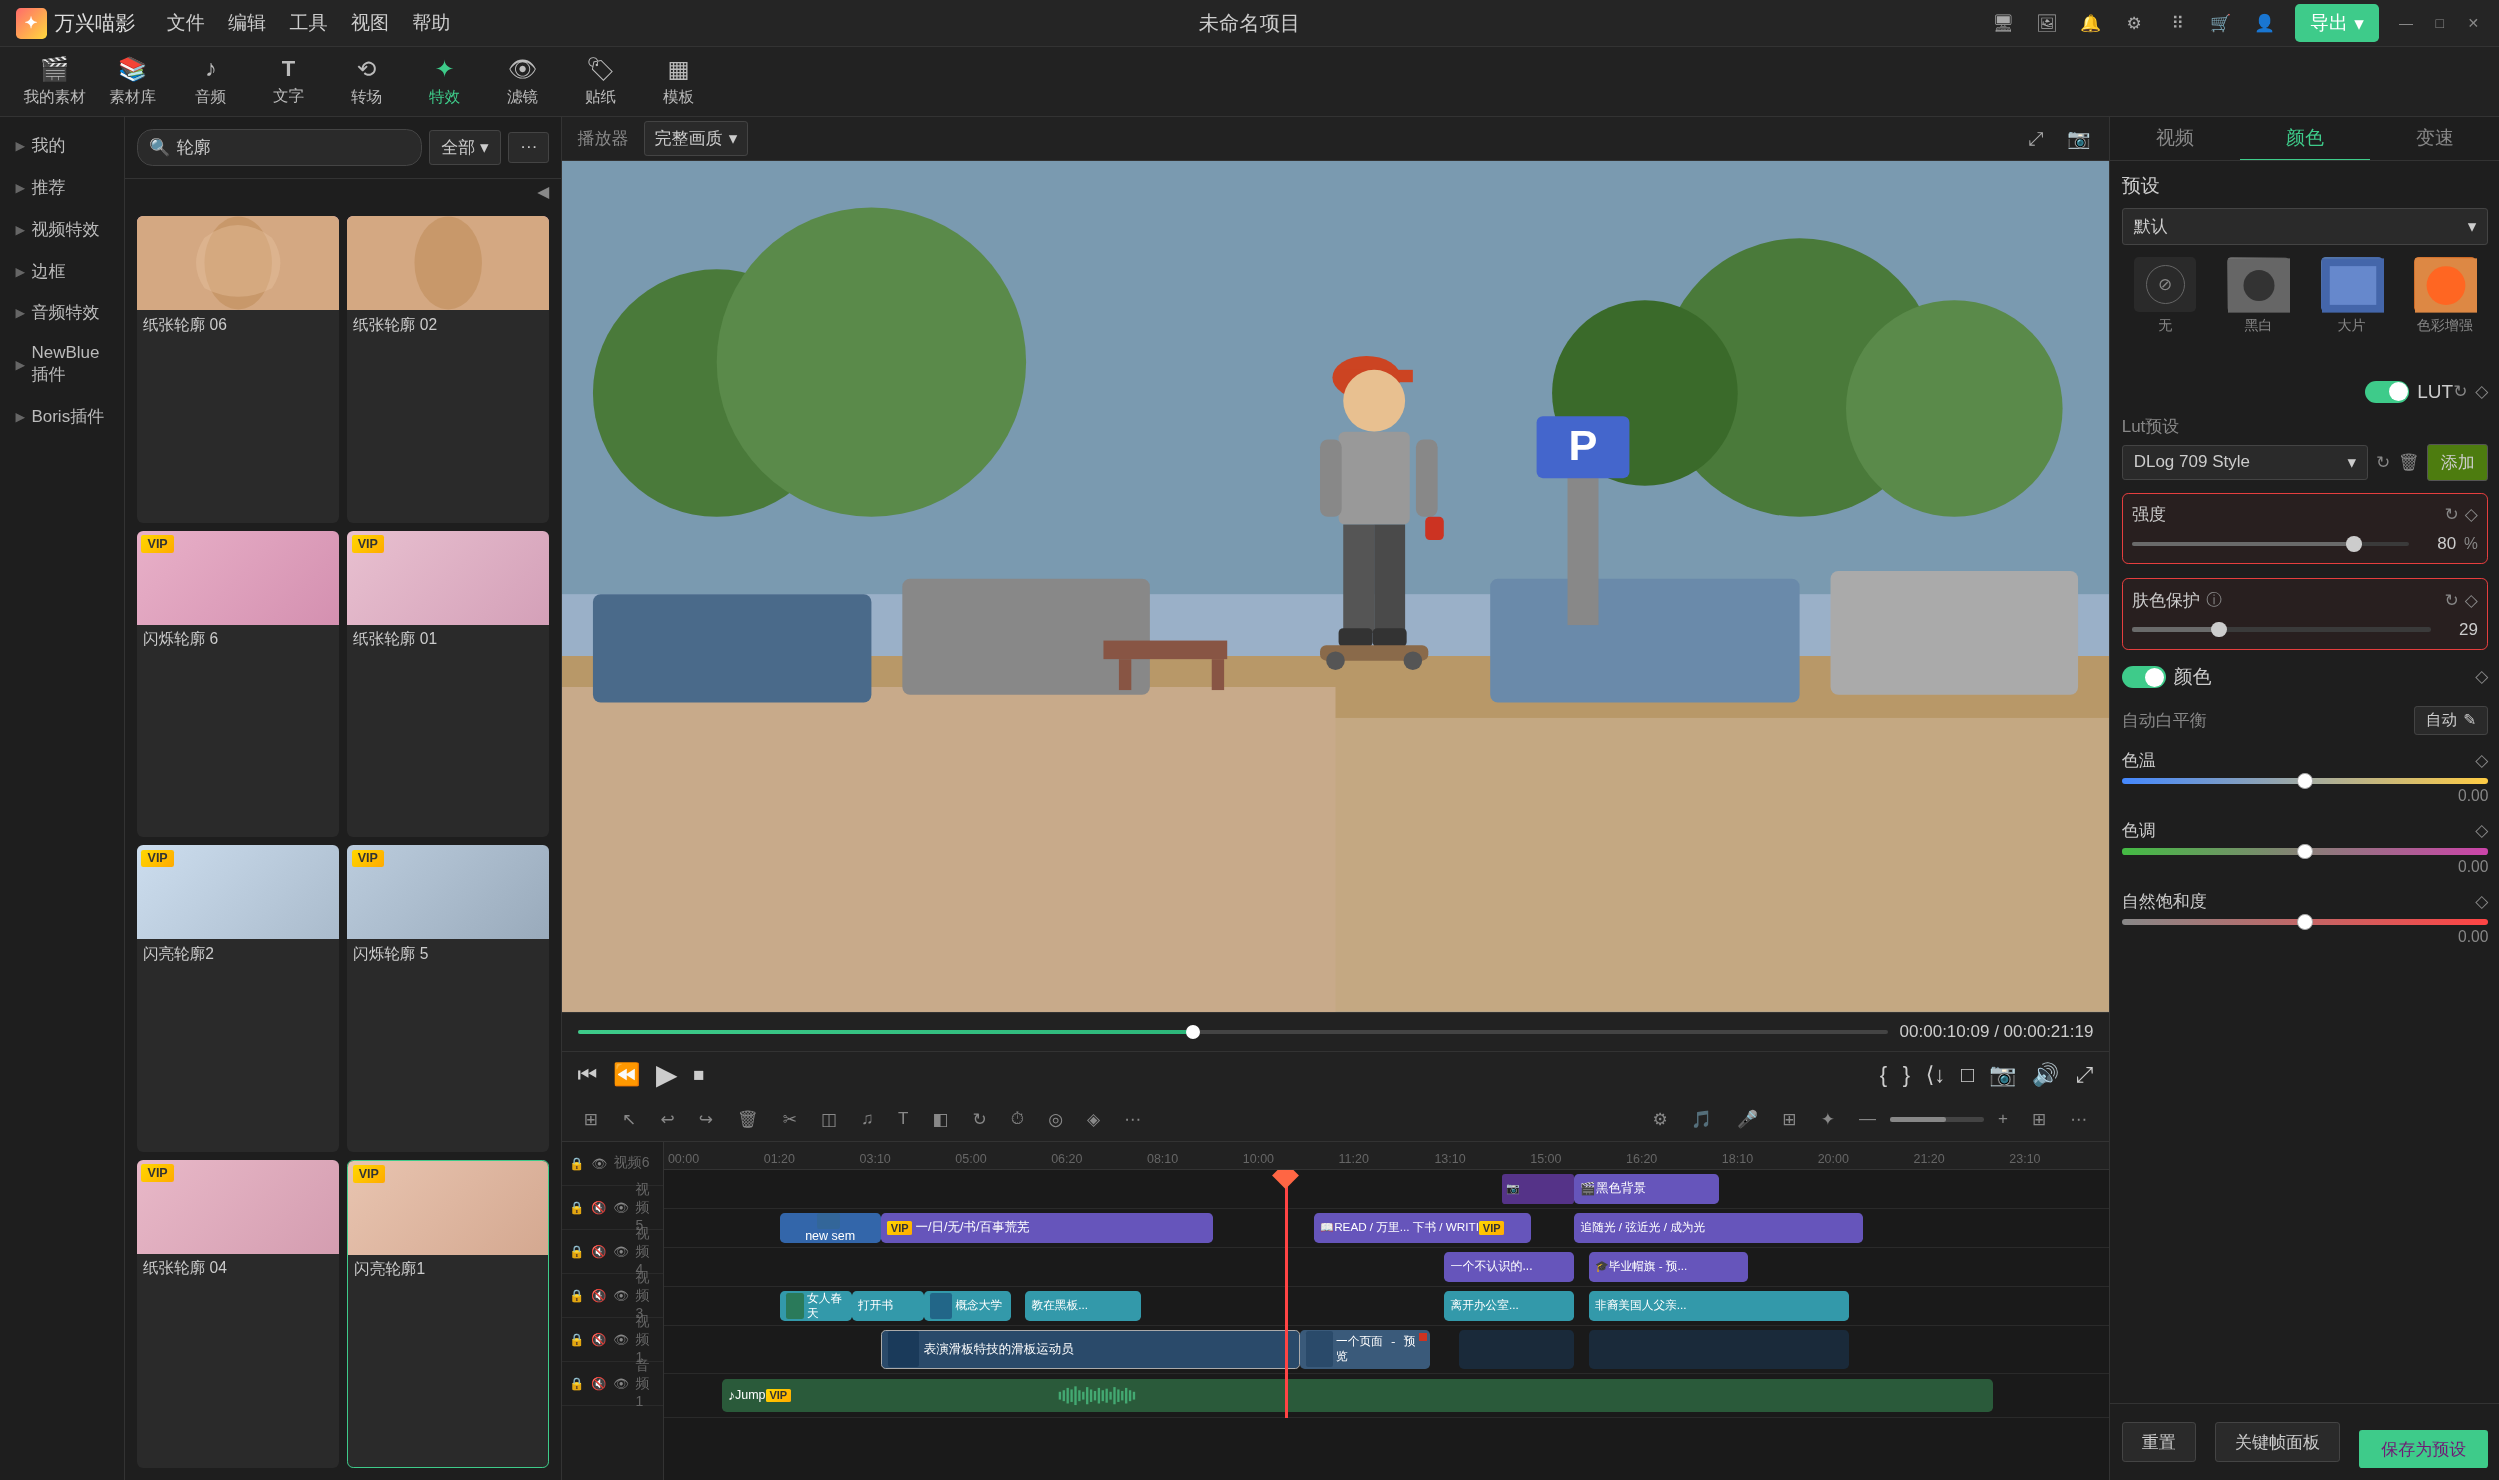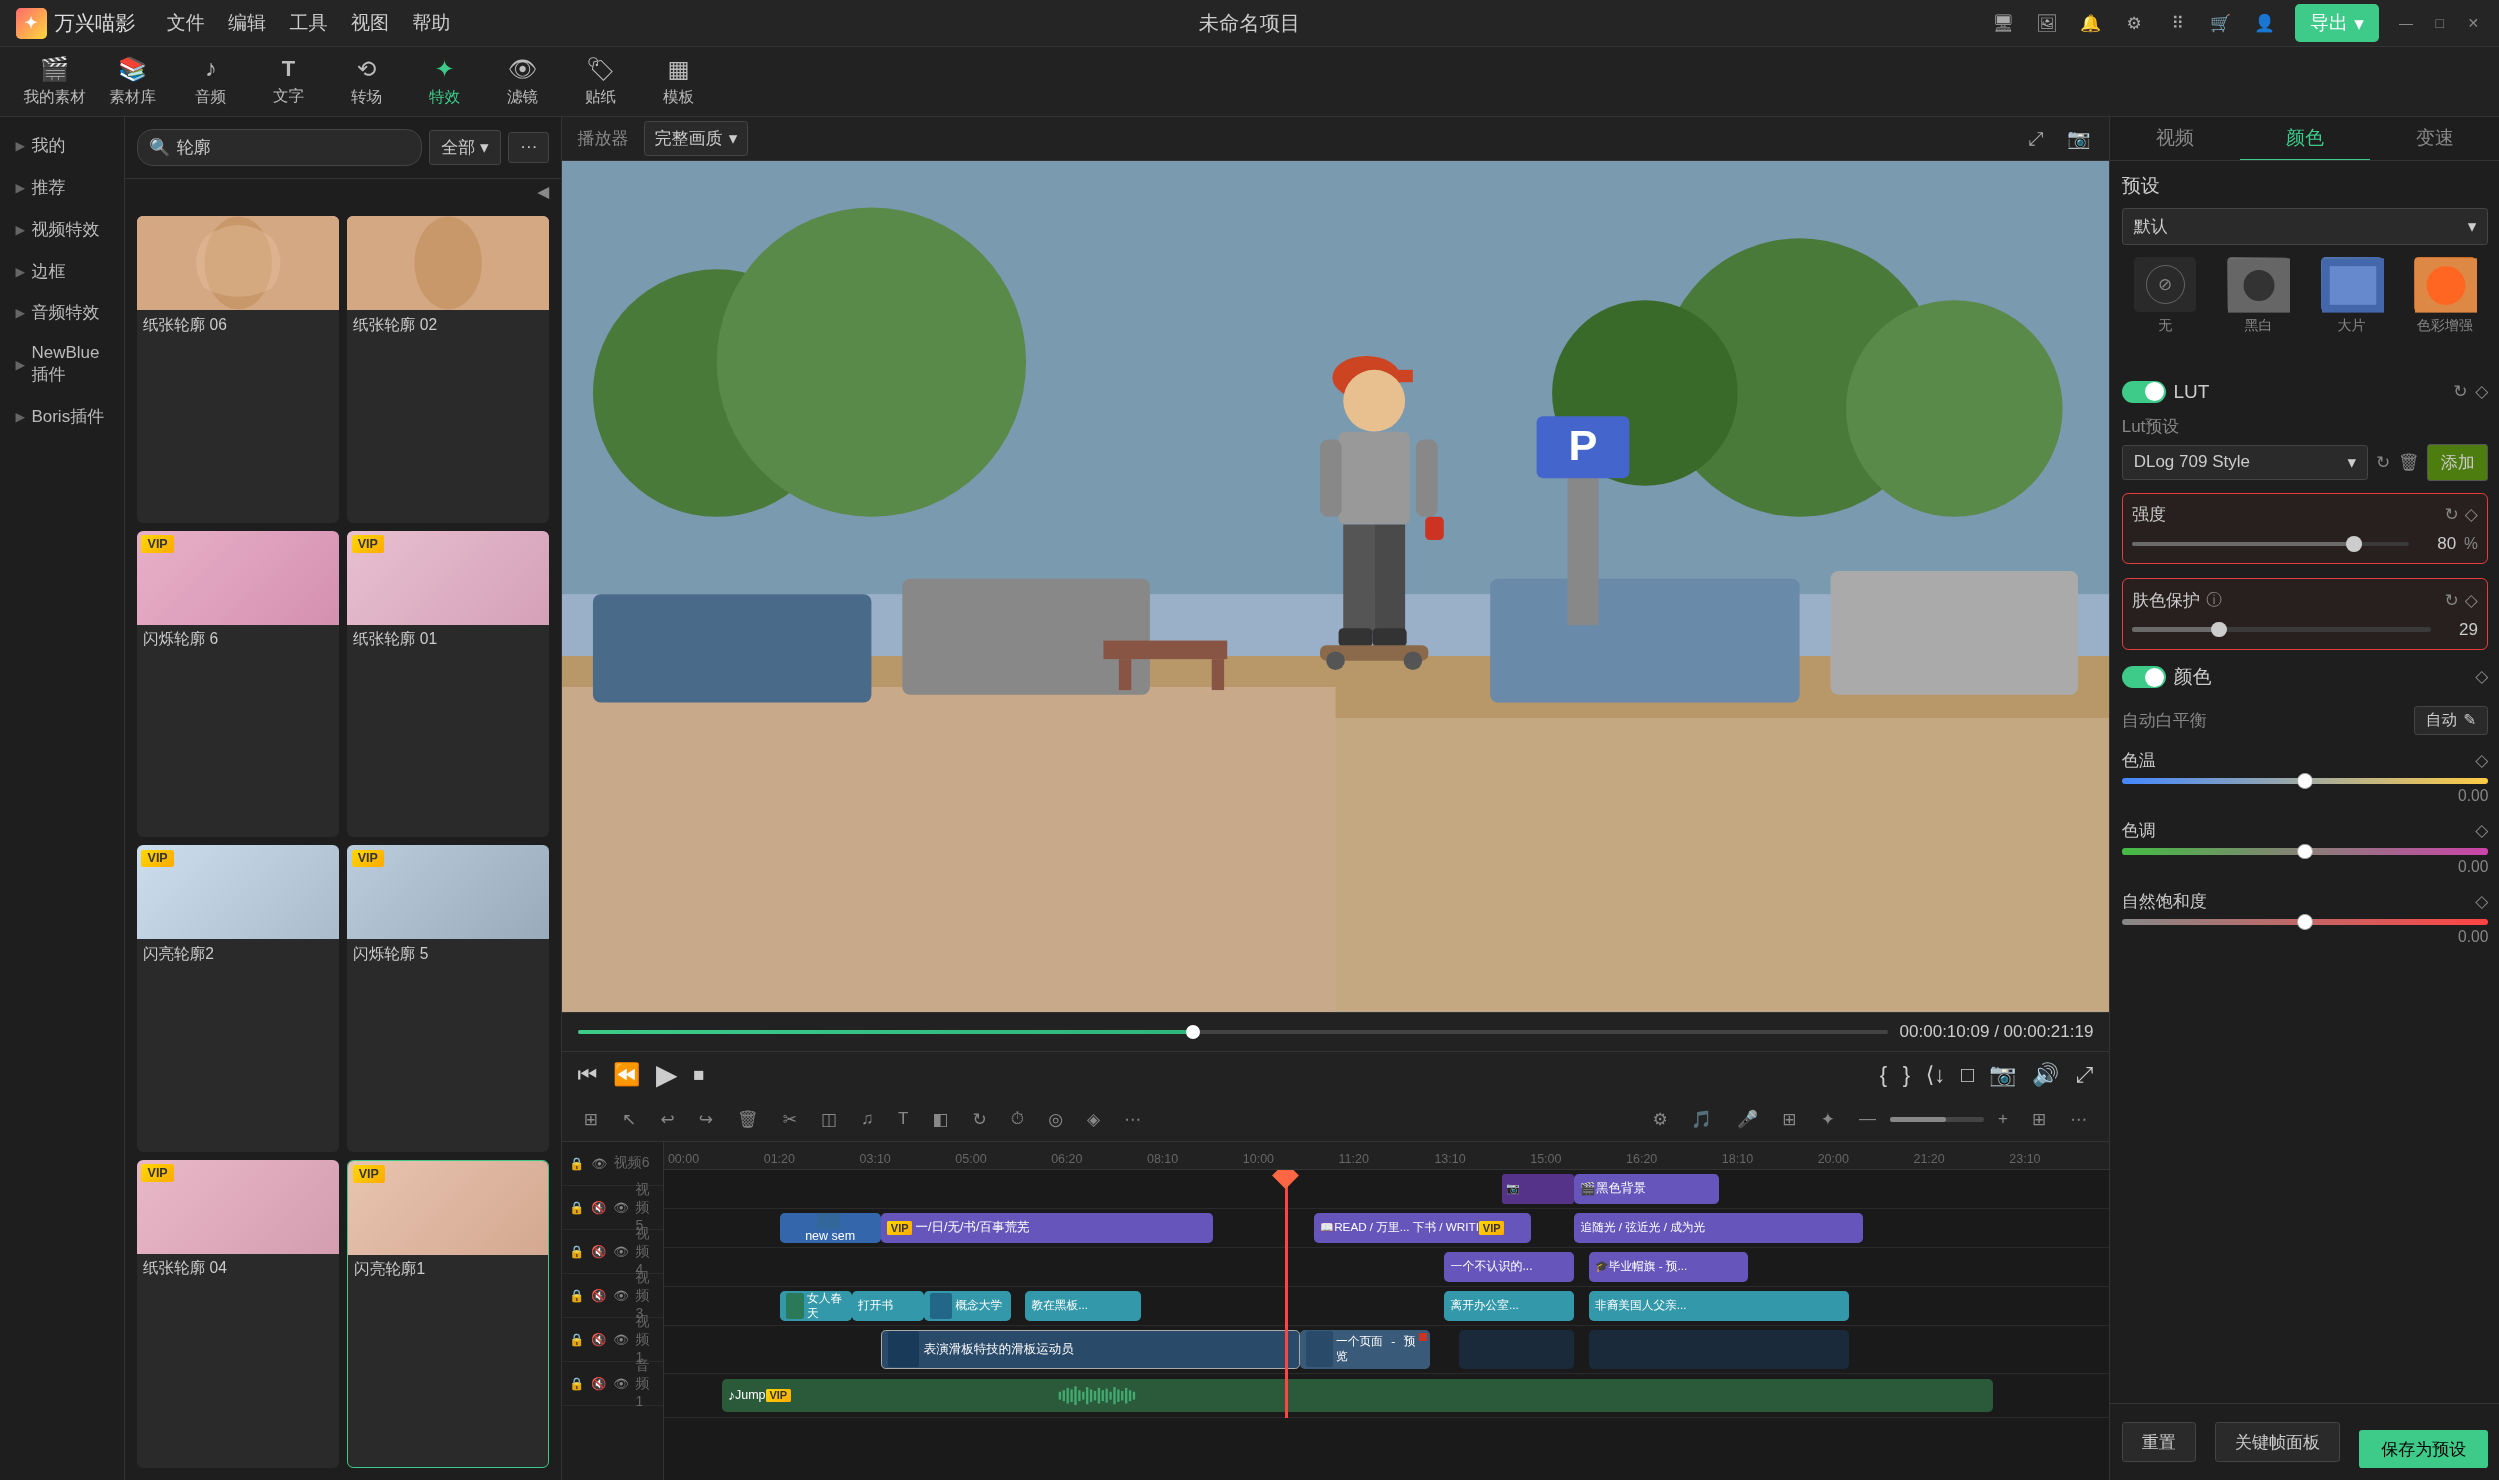--- a/index.html
+++ b/index.html
@@ -440,21 +440,21 @@
     }
     .preset-name {
       font-size: 14px;
       color: #888;
     }
 
     
     .toggle-row {
       display: flex;
       align-items: center;
-      justify-content: space-between;
+      justify-content: flex-end;
       margin-bottom: 11.7px;
       margin-top: 46px;
     }
     .toggle-label {
       font-size: 19px;
       color: #ccc;
       display: flex;
       align-items: center;
       gap: 7.8px;
     }
@@ -680,21 +680,21 @@
       padding: 7.8px 19px;
       color: #ccc;
       font-size: 17px;
       cursor: pointer;
     }
     .save-preset-btn {
       background: #3ecb8a;
       border: none;
       border-radius: 3.1px;
       padding: 7.8px 22px;
-      color: #000000;
+      color: #701a75;
       font-size: 17px;
       cursor: pointer;
       margin-top: 14px;
     }
     .timeline-toolbar {
       height: 44px;
       background: #222;
       display: flex;
       align-items: center;
       padding: 0 15.6px;

